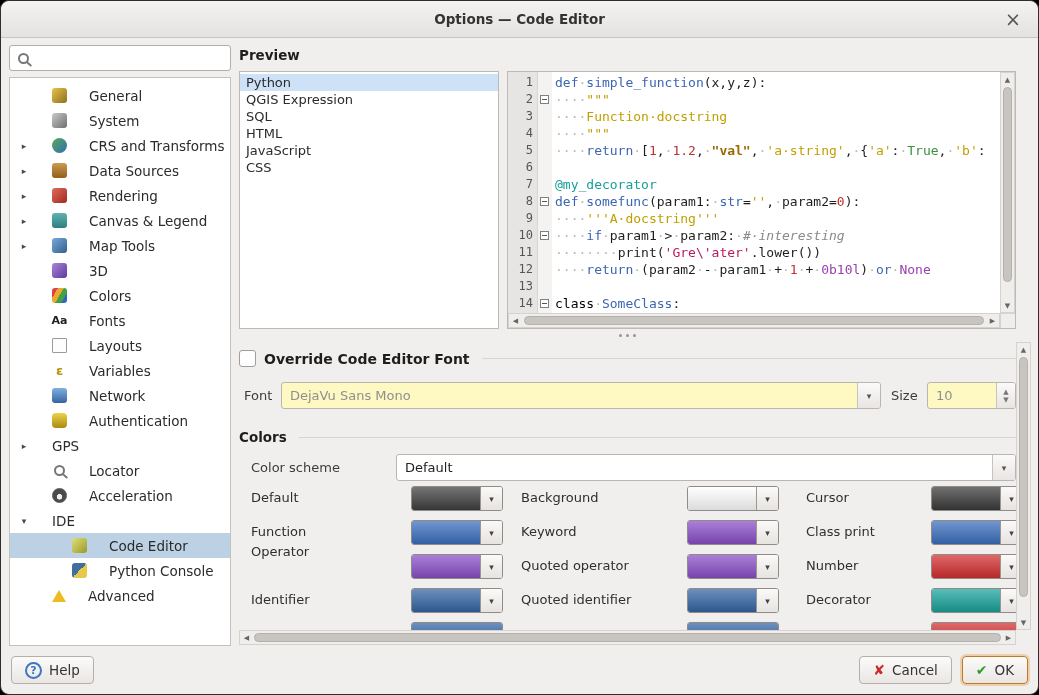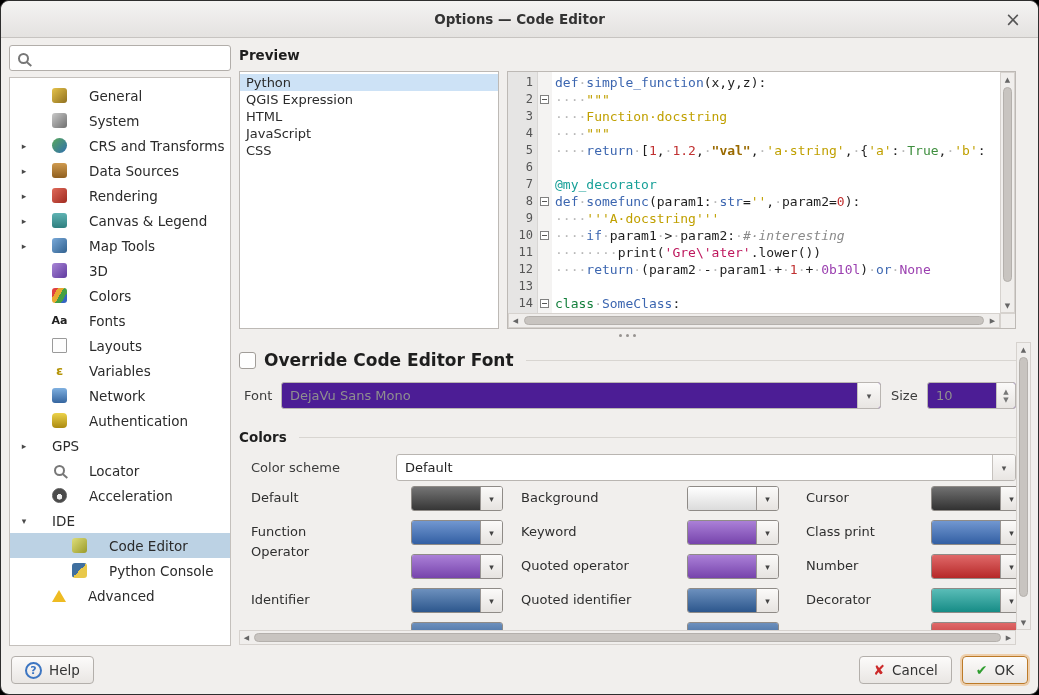--- a/index.html
+++ b/index.html
@@ -90,28 +90,28 @@
   .set-vscroll .sb-btn{top:0;left:0;}
   .set-vscroll .sb-btn.bottom{top:auto;bottom:0;}
   .sb-thumb-v2{position:absolute;left:2px;right:2px;top:14px;bottom:32px;background:#c8c4c0;border:1px solid #b4b0ac;border-radius:7px;box-sizing:border-box;}
   .hscroll-main{position:relative;height:15px;margin-right:15px;background:#f0eeec;border:1px solid #d6d2ce;box-sizing:border-box;}
   .hscroll-main .sb-btn{left:0;top:0;}
   .hscroll-main .sb-btn.right{left:auto;right:0;}
   .sb-thumb-h2{position:absolute;top:2px;bottom:2px;left:14px;right:14px;background:#c8c4c0;border:1px solid #b4b0ac;border-radius:7px;box-sizing:border-box;}
 
   .ovr-head{position:absolute;left:0;top:8px;right:0;display:flex;align-items:center;gap:8px;}
   .checkbox{width:17px;height:17px;background:#fefefe;border:1px solid #a19d99;border-radius:3px;box-sizing:border-box;flex:0 0 auto;}
-  .ovr-label{font-weight:bold;font-size:17px;color:#1e1e1e;white-space:nowrap;}
+  .ovr-label{font-weight:bold;font-size:14px;color:#1e1e1e;white-space:nowrap;}
   .rule{flex:1;height:1px;background:#d8d5d1;margin-left:4px;}
   .colors-head{position:absolute;left:0;top:86px;right:0;display:flex;align-items:center;gap:8px;height:18px;}
   .colors-title{font-weight:bold;font-size:13.5px;color:#1e1e1e;}
 
   .flabel{position:absolute;font-size:13px;color:#3c3c3c;white-space:nowrap;}
   .combo{position:absolute;height:27px;box-sizing:border-box;border:1px solid #b9b5b1;border-radius:3px;background:#fff;display:flex;align-items:center;overflow:hidden;}
-  .combo.disabled{background:#4c1d95;}
+  .combo.disabled{background:#fef9c3;}
   .combo-text{flex:1;padding:0 8px;font-size:13px;color:#8f8f8f;white-space:nowrap;overflow:hidden;}
   .combo-text.dark{color:#222;}
   .combo-dd{width:22px;align-self:stretch;display:flex;align-items:center;justify-content:center;border-left:1px solid #c6c2be;color:#555;font-size:9px;background:linear-gradient(#fbfaf9,#e8e5e2);}
   .spin-arrows{width:18px;display:flex;flex-direction:column;align-items:center;justify-content:center;font-size:7px;color:#777;line-height:8px;border-left:1px solid #c6c2be;align-self:stretch;background:linear-gradient(#fbfaf9,#e8e5e2);}
 
   .color-grid{position:absolute;left:0;top:0;right:0;bottom:0;}
   .cg-label{position:absolute;font-size:13px;color:#2f2f2f;white-space:nowrap;}
   .swatch{position:absolute;width:92px;height:25px;box-sizing:border-box;border:1px solid #8f8b87;border-radius:3px;display:flex;overflow:hidden;background:#fff;}
   .sw-col{flex:1;}
   .sw-dd{width:21px;border-left:1px solid #9a9693;display:flex;align-items:center;justify-content:center;font-size:9px;color:#444;background:linear-gradient(#fbfaf9,#e6e3e0);flex:0 0 auto;}
@@ -247,20 +247,21 @@
       </div>
   </div>
 
   <div class="panel">
     <div class="group-title">Preview</div>
 
     <div class="preview-row">
       <div class="lang-list">
           <div class="lang-item selected">Python</div>
           <div class="lang-item">QGIS Expression</div>
+          <div class="lang-item">SQL</div>
           <div class="lang-item">HTML</div>
           <div class="lang-item">JavaScript</div>
           <div class="lang-item">CSS</div>
         </div>
       <div class="code-view">
         <div class="gutter">
             <div class="ln">1</div>
             <div class="ln">2</div>
             <div class="ln">3</div>
             <div class="ln">4</div>
@@ -288,21 +289,21 @@
             <div class="code-line"><span class="seg seg-ws" style="color: rgb(184, 184, 184);">····</span><span class="seg seg-doc" style="color: rgb(192, 160, 0);">"""</span></div>
             <div class="code-line"><span class="seg seg-ws" style="color: rgb(184, 184, 184);">····</span><span class="seg seg-kw" style="color: rgb(60, 102, 176);">return</span><span class="seg seg-ws" style="color: rgb(184, 184, 184);">·</span><span class="seg seg-pl" style="color: rgb(30, 30, 30);">[</span><span class="seg seg-num" style="color: rgb(192, 48, 48);">1</span><span class="seg seg-pl" style="color: rgb(30, 30, 30);">,</span><span class="seg seg-ws" style="color: rgb(184, 184, 184);">·</span><span class="seg seg-num" style="color: rgb(192, 48, 48);">1.2</span><span class="seg seg-pl" style="color: rgb(30, 30, 30);">,</span><span class="seg seg-ws" style="color: rgb(184, 184, 184);">·</span><span class="seg seg-dq" style="color: rgb(154, 106, 0);">"val"</span><span class="seg seg-pl" style="color: rgb(30, 30, 30);">,</span><span class="seg seg-ws" style="color: rgb(184, 184, 184);">·</span><span class="seg seg-str" style="color: rgb(192, 160, 0);">'a·string'</span><span class="seg seg-pl" style="color: rgb(30, 30, 30);">,</span><span class="seg seg-ws" style="color: rgb(184, 184, 184);">·</span><span class="seg seg-pl" style="color: rgb(30, 30, 30);">{</span><span class="seg seg-str" style="color: rgb(192, 160, 0);">'a'</span><span class="seg seg-pl" style="color: rgb(30, 30, 30);">:</span><span class="seg seg-ws" style="color: rgb(184, 184, 184);">·</span><span class="seg seg-bool" style="color: rgb(63, 143, 63);">True</span><span class="seg seg-pl" style="color: rgb(30, 30, 30);">,</span><span class="seg seg-ws" style="color: rgb(184, 184, 184);">·</span><span class="seg seg-str" style="color: rgb(192, 160, 0);">'b'</span><span class="seg seg-pl" style="color: rgb(30, 30, 30);">:</span></div>
             <div class="code-line"></div>
             <div class="code-line"><span class="seg seg-dec" style="color: rgb(24, 160, 152);">@my_decorator</span></div>
             <div class="code-line"><span class="seg seg-kw" style="color: rgb(60, 102, 176);">def</span><span class="seg seg-ws" style="color: rgb(184, 184, 184);">·</span><span class="seg seg-fn" style="color: rgb(60, 102, 176);">somefunc</span><span class="seg seg-pl" style="color: rgb(30, 30, 30);">(param1:</span><span class="seg seg-ws" style="color: rgb(184, 184, 184);">·</span><span class="seg seg-kw" style="color: rgb(60, 102, 176);">str</span><span class="seg seg-pl" style="color: rgb(30, 30, 30);">=</span><span class="seg seg-str" style="color: rgb(192, 160, 0);">''</span><span class="seg seg-pl" style="color: rgb(30, 30, 30);">,</span><span class="seg seg-ws" style="color: rgb(184, 184, 184);">·</span><span class="seg seg-pl" style="color: rgb(30, 30, 30);">param2=</span><span class="seg seg-num" style="color: rgb(192, 48, 48);">0</span><span class="seg seg-pl" style="color: rgb(30, 30, 30);">):</span></div>
             <div class="code-line"><span class="seg seg-ws" style="color: rgb(184, 184, 184);">····</span><span class="seg seg-str" style="color: rgb(192, 160, 0);">'''A·docstring'''</span></div>
             <div class="code-line"><span class="seg seg-ws" style="color: rgb(184, 184, 184);">····</span><span class="seg seg-kw" style="color: rgb(60, 102, 176);">if</span><span class="seg seg-ws" style="color: rgb(184, 184, 184);">·</span><span class="seg seg-pl" style="color: rgb(30, 30, 30);">param1</span><span class="seg seg-ws" style="color: rgb(184, 184, 184);">·</span><span class="seg seg-pl" style="color: rgb(30, 30, 30);">&gt;</span><span class="seg seg-ws" style="color: rgb(184, 184, 184);">·</span><span class="seg seg-pl" style="color: rgb(30, 30, 30);">param2:</span><span class="seg seg-ws" style="color: rgb(184, 184, 184);">·</span><span class="seg seg-com" style="color: rgb(138, 138, 138);">#·interesting</span></div>
             <div class="code-line"><span class="seg seg-ws" style="color: rgb(184, 184, 184);">········</span><span class="seg seg-pl" style="color: rgb(30, 30, 30);">print(</span><span class="seg seg-str" style="color: #be185d;">'Gre\'ater'</span><span class="seg seg-pl" style="color: rgb(30, 30, 30);">.lower())</span></div>
             <div class="code-line"><span class="seg seg-ws" style="color: rgb(184, 184, 184);">····</span><span class="seg seg-kw" style="color: rgb(60, 102, 176);">return</span><span class="seg seg-ws" style="color: rgb(184, 184, 184);">·</span><span class="seg seg-pl" style="color: rgb(30, 30, 30);">(param2</span><span class="seg seg-ws" style="color: rgb(184, 184, 184);">·</span><span class="seg seg-pl" style="color: rgb(30, 30, 30);">-</span><span class="seg seg-ws" style="color: rgb(184, 184, 184);">·</span><span class="seg seg-pl" style="color: rgb(30, 30, 30);">param1</span><span class="seg seg-ws" style="color: rgb(184, 184, 184);">·</span><span class="seg seg-pl" style="color: rgb(30, 30, 30);">+</span><span class="seg seg-ws" style="color: rgb(184, 184, 184);">·</span><span class="seg seg-num" style="color: rgb(192, 48, 48);">1</span><span class="seg seg-ws" style="color: rgb(184, 184, 184);">·</span><span class="seg seg-pl" style="color: rgb(30, 30, 30);">+</span><span class="seg seg-ws" style="color: rgb(184, 184, 184);">·</span><span class="seg seg-spec" style="color: rgb(155, 64, 176);">0b10l</span><span class="seg seg-pl" style="color: rgb(30, 30, 30);">)</span><span class="seg seg-ws" style="color: rgb(184, 184, 184);">·</span><span class="seg seg-kw" style="color: rgb(60, 102, 176);">or</span><span class="seg seg-ws" style="color: rgb(184, 184, 184);">·</span><span class="seg seg-spec" style="color: rgb(155, 64, 176);">None</span></div>
             <div class="code-line"></div>
-            <div class="code-line"><span class="seg seg-kw" style="color: #15803d;">class</span><span class="seg seg-ws" style="color: rgb(184, 184, 184);">·</span><span class="seg seg-cls" style="color: rgb(60, 102, 176);">SomeClass</span><span class="seg seg-pl" style="color: rgb(30, 30, 30);">:</span></div>
+            <div class="code-line"><span class="seg seg-kw" style="color: #000000;">class</span><span class="seg seg-ws" style="color: rgb(184, 184, 184);">·</span><span class="seg seg-cls" style="color: rgb(60, 102, 176);">SomeClass</span><span class="seg seg-pl" style="color: rgb(30, 30, 30);">:</span></div>
           </div>
         <div class="sb sb-v">
           <span class="sb-btn">▲</span>
           <span class="sb-thumb-v"></span>
           <span class="sb-btn bottom">▼</span>
         </div>
         <div class="sb sb-h">
           <span class="sb-btn">◀</span>
           <span class="sb-thumb-h"></span>
           <span class="sb-btn right">▶</span>

